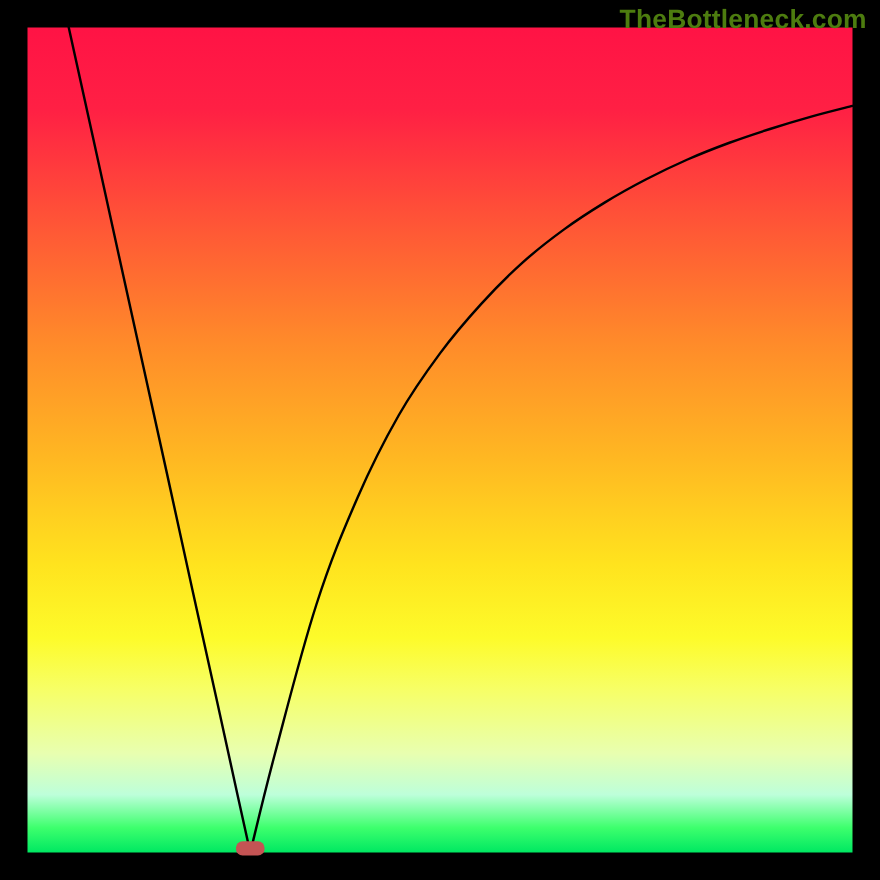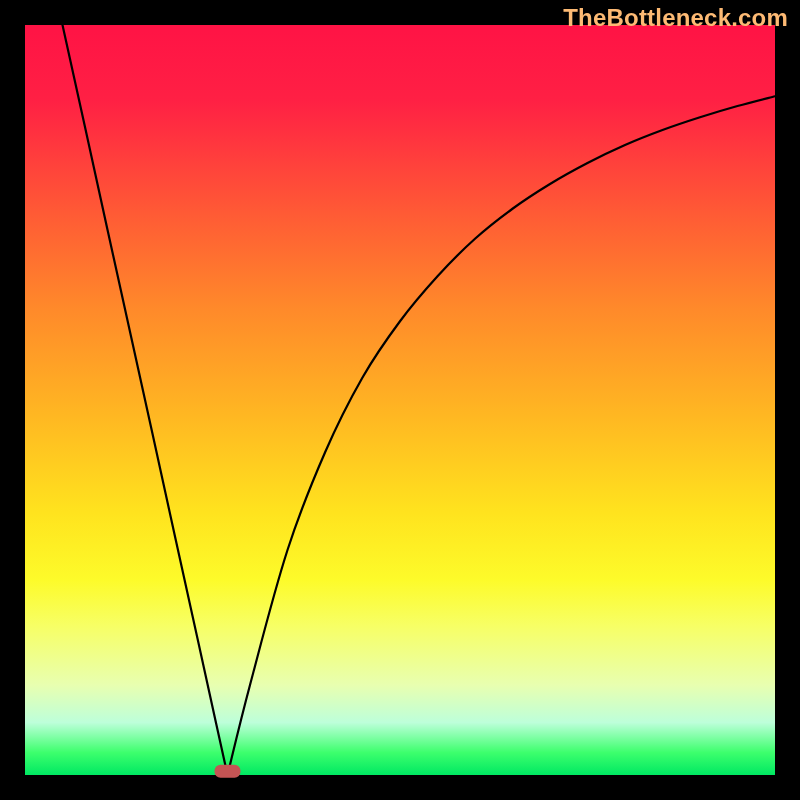--- a/index.html
+++ b/index.html
@@ -25,21 +25,21 @@
       #00e862 100%
     );
   }
   .watermark {
     position: absolute;
     top: 4px;
     right: 12px;
     font-family: Arial, Helvetica, sans-serif;
     font-size: 24px;
     font-weight: bold;
-    color: #fdba74;
+    color: #4d7c0f;
     letter-spacing: 0.2px;
   }
   svg.plot {
     position: absolute;
     left: 25px;
     top: 25px;
     width: 750px;
     height: 750px;
     overflow: visible;
   }

